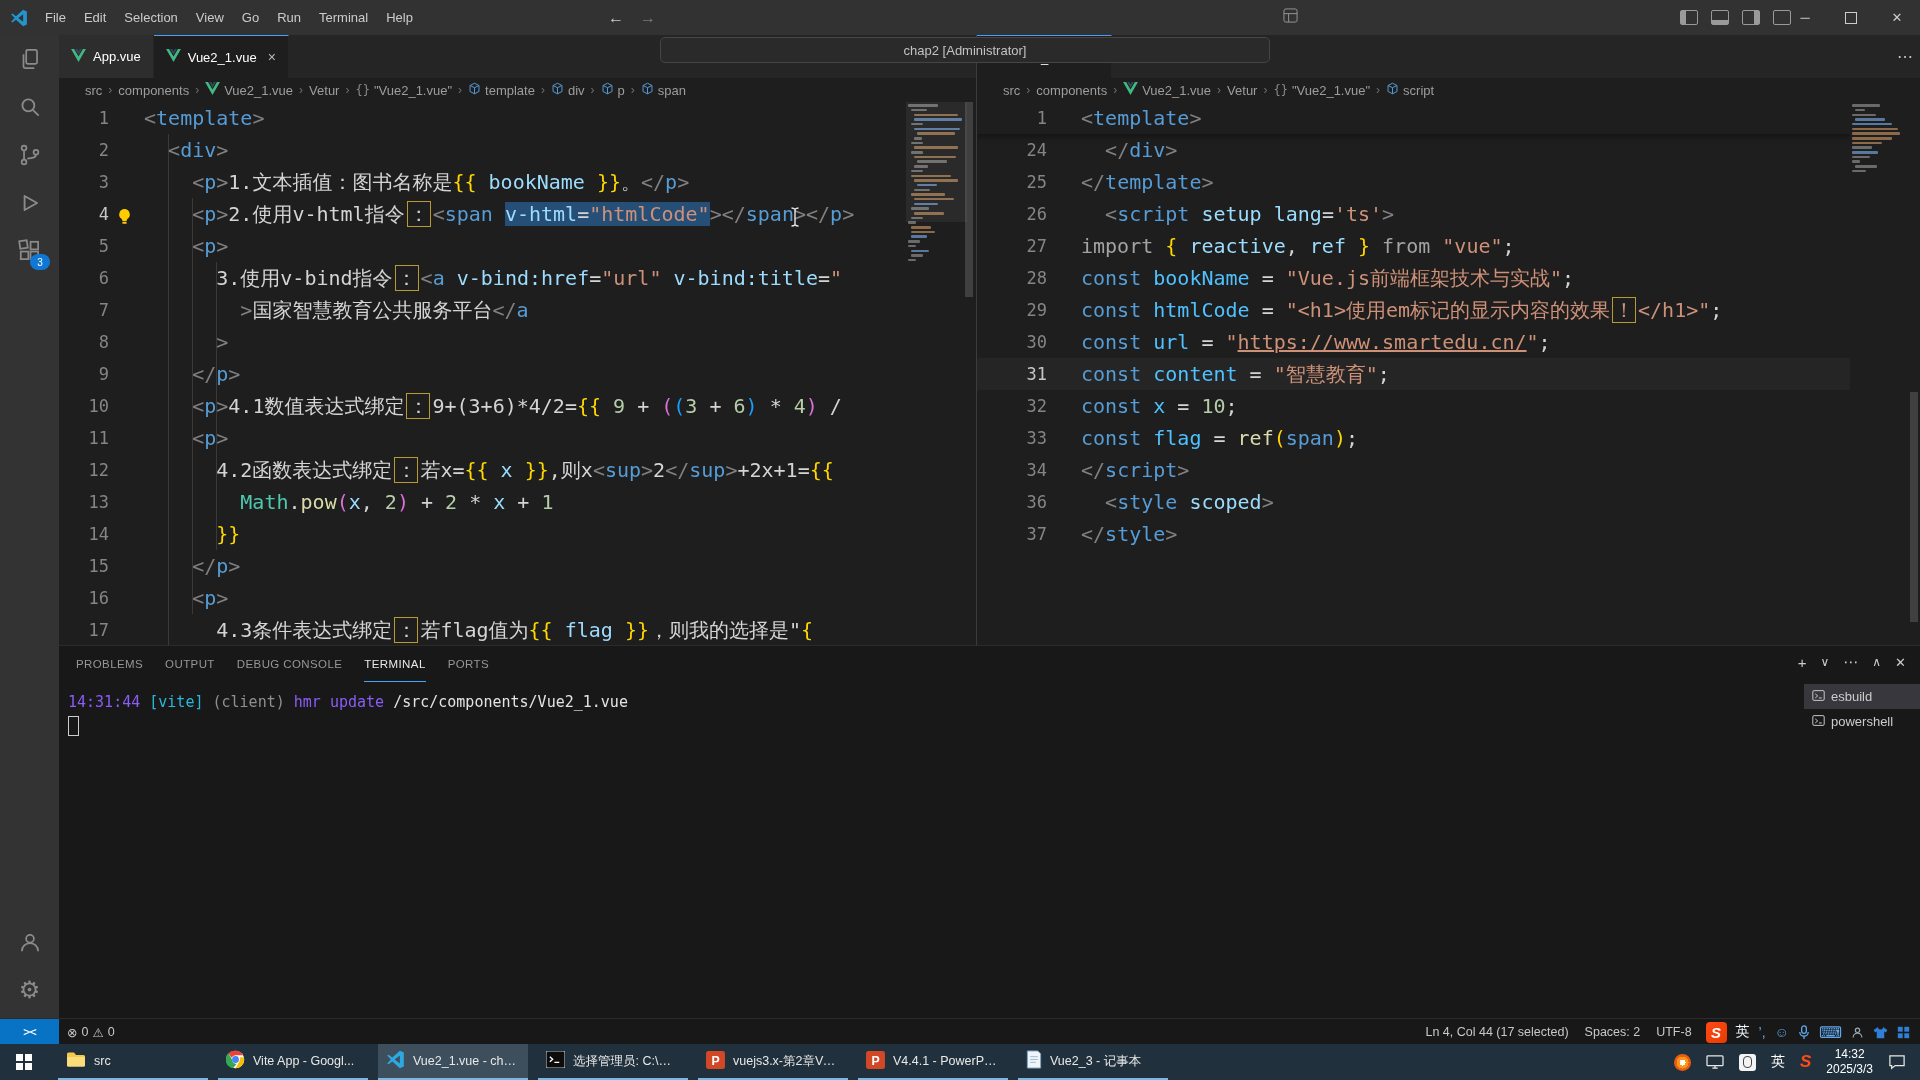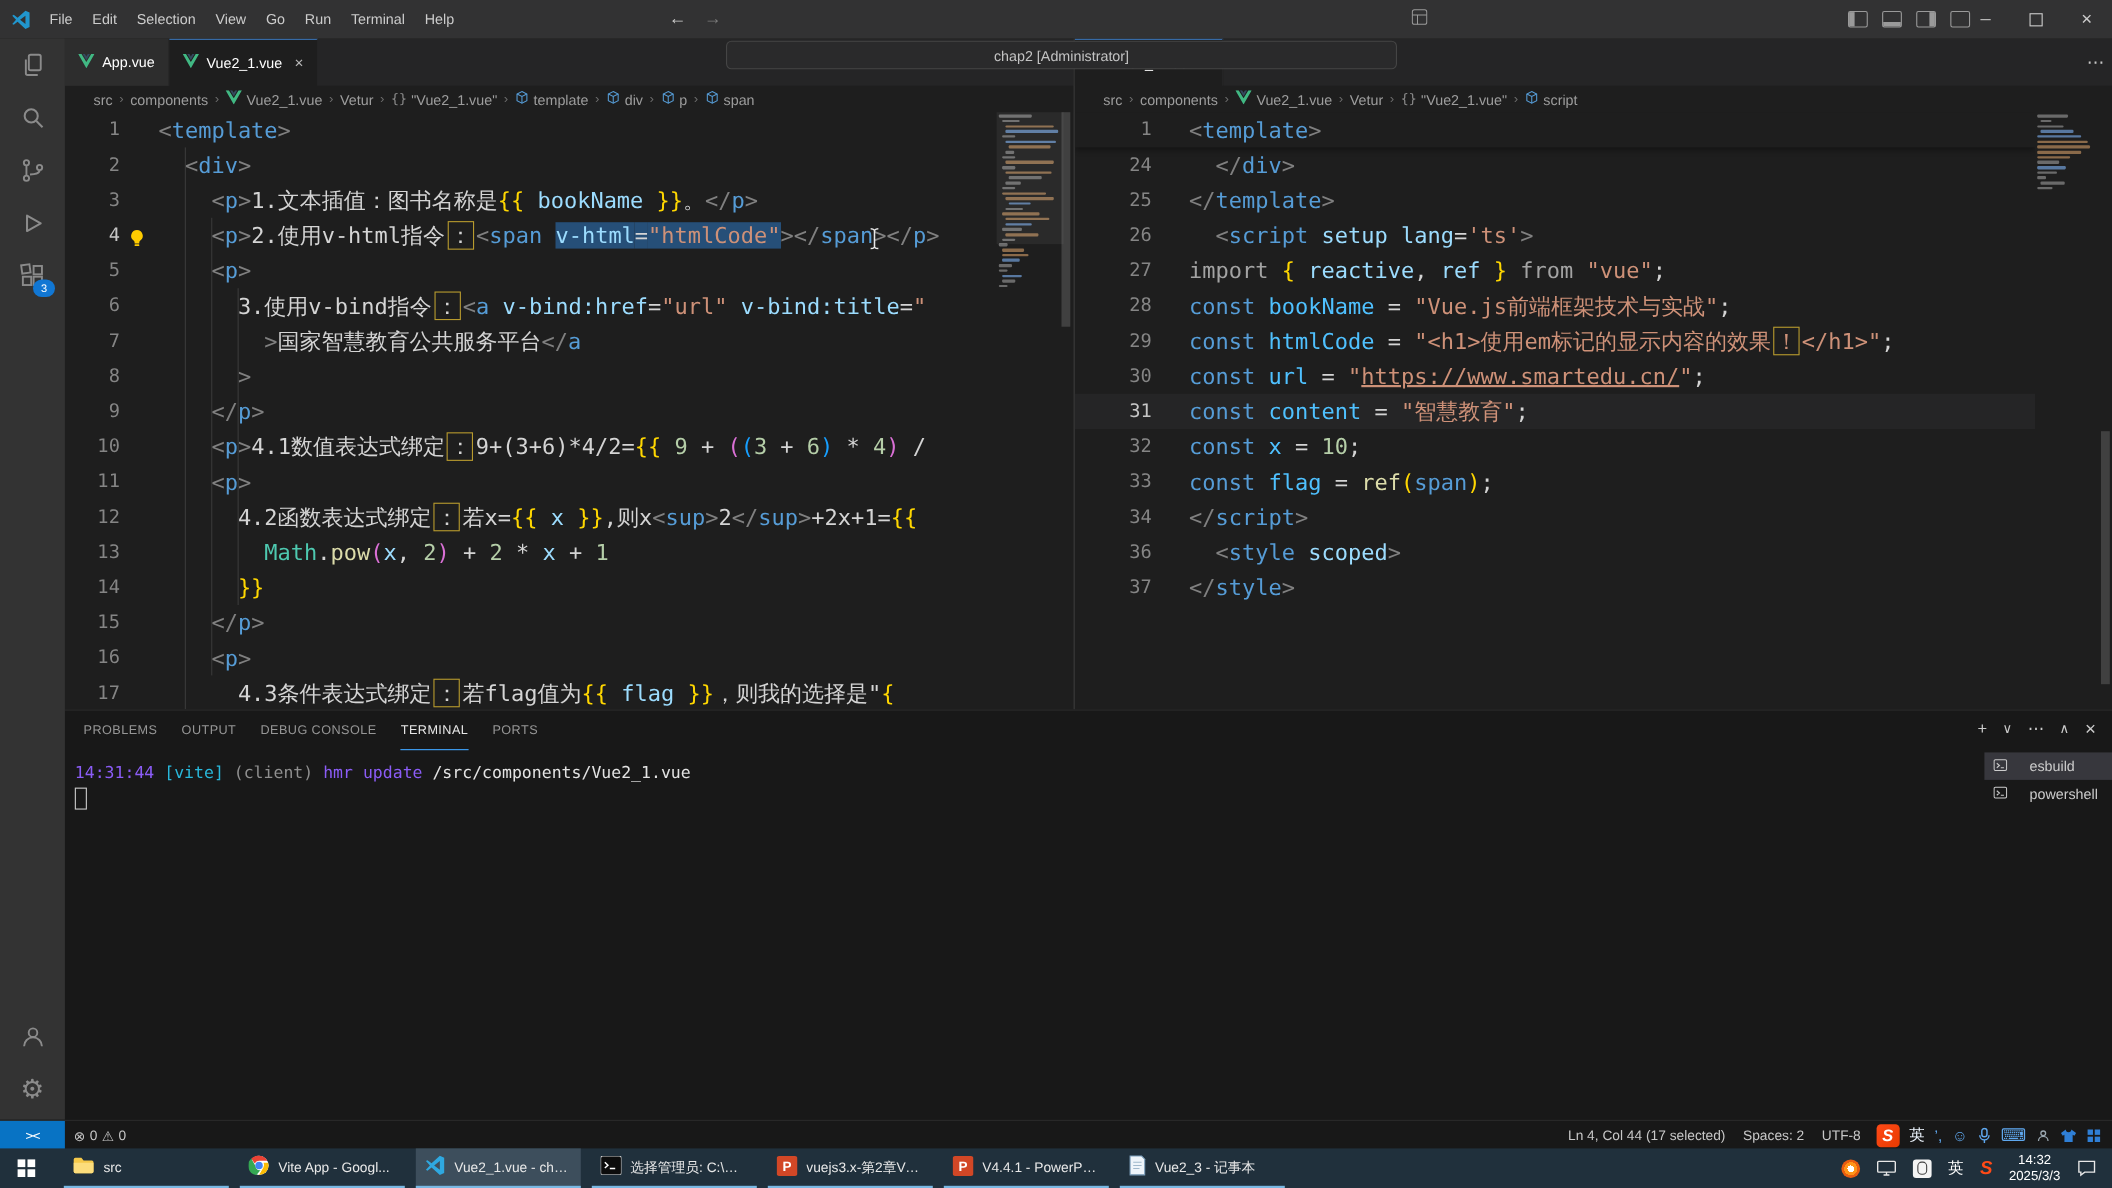--- a/index.html
+++ b/index.html
@@ -78,21 +78,21 @@
   
   #panel{position:absolute;left:59px;right:0;top:645px;height:373px;background:#181818;border-top:1px solid #2b2b2b;z-index:5;}
   #paneltabs{display:flex;gap:22px;padding-left:17px;height:36px;align-items:center;font-size:11.5px;letter-spacing:.4px;color:#969696;}
   .ptab{height:100%;display:flex;align-items:center;border-bottom:1.5px solid transparent;box-sizing:border-box;}
   .ptab.active{color:#e7e7e7;border-bottom-color:#40a6ff;}
   #term{position:absolute;left:9px;top:46px;font-family:"DejaVu Sans Mono",monospace;font-size:15px;line-height:21px;}
   .t-d{color:#8b5cf6}.t-dim{color:#8f8f8f}.t-b{color:#29b8db}.t-g{color:#8b5cf6}.t-w{color:#e3e3e3}
   #termcursor{width:9px;height:18px;border:1px solid #cccccc;margin-top:3px;}
   #panelactions{position:absolute;right:14px;top:7px;display:flex;gap:14px;align-items:center;color:#cccccc;font-size:15px;}
   #termlist{position:absolute;right:0;top:38px;width:116px;font-size:13px;color:#cccccc;}
-  .trow{display:flex;align-items:center;gap:20px;height:25px;padding-left:8px;}
+  .trow{display:flex;align-items:center;gap:6px;height:25px;padding-left:8px;}
   .trow.sel{background:#37373d;}
 
   
   #statusbar{position:absolute;left:0;right:0;top:1018px;height:26px;background:#181818;border-top:1px solid #2b2b2b;
     display:flex;align-items:center;font-size:12.5px;color:#c8c8c8;z-index:40;}
   #remote{width:59px;height:100%;background:#0873c4;color:#fff;display:flex;align-items:center;justify-content:center;
     font-family:"DejaVu Sans Mono",monospace;font-size:12px;letter-spacing:-1px;}
   .sitem{display:flex;align-items:center;gap:4px;padding:0 8px;height:100%;}
   #sbright{margin-left:auto;display:flex;align-items:center;height:100%;}
   #sogou{display:flex;align-items:center;gap:9px;padding:0 10px 0 6px;height:100%;}

